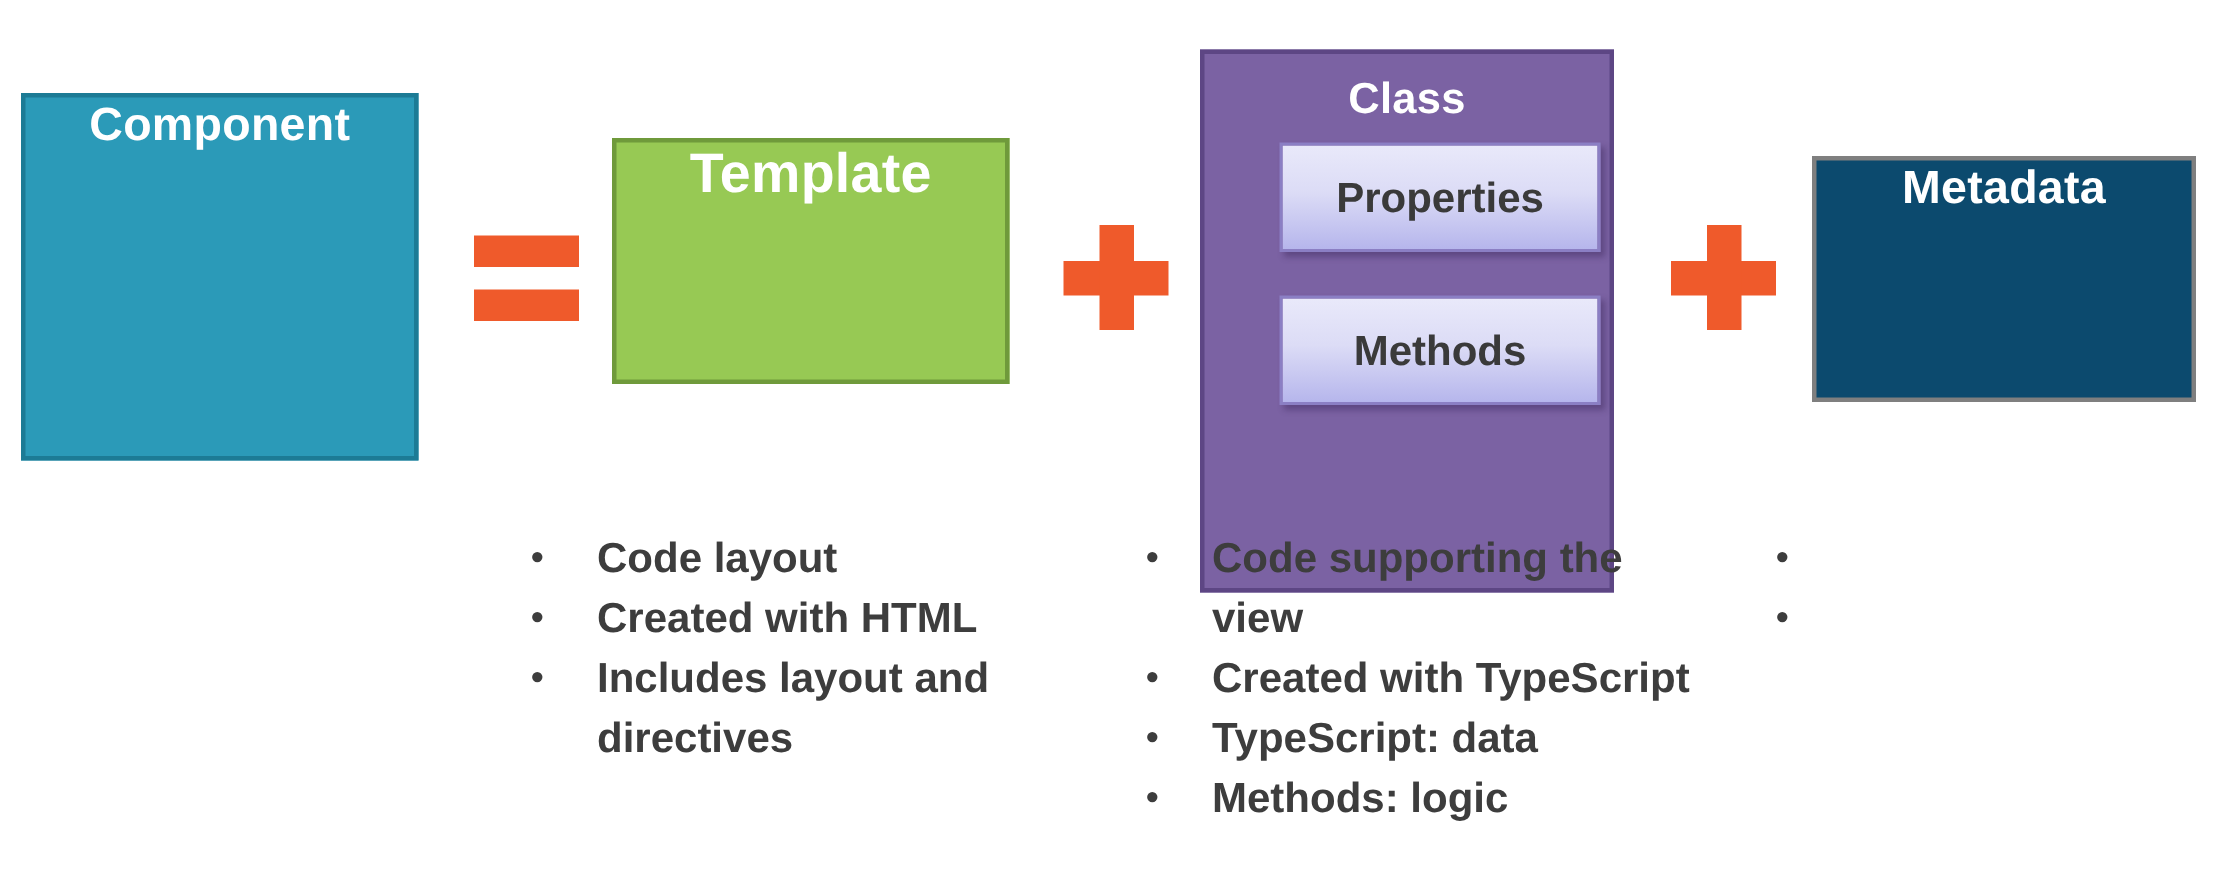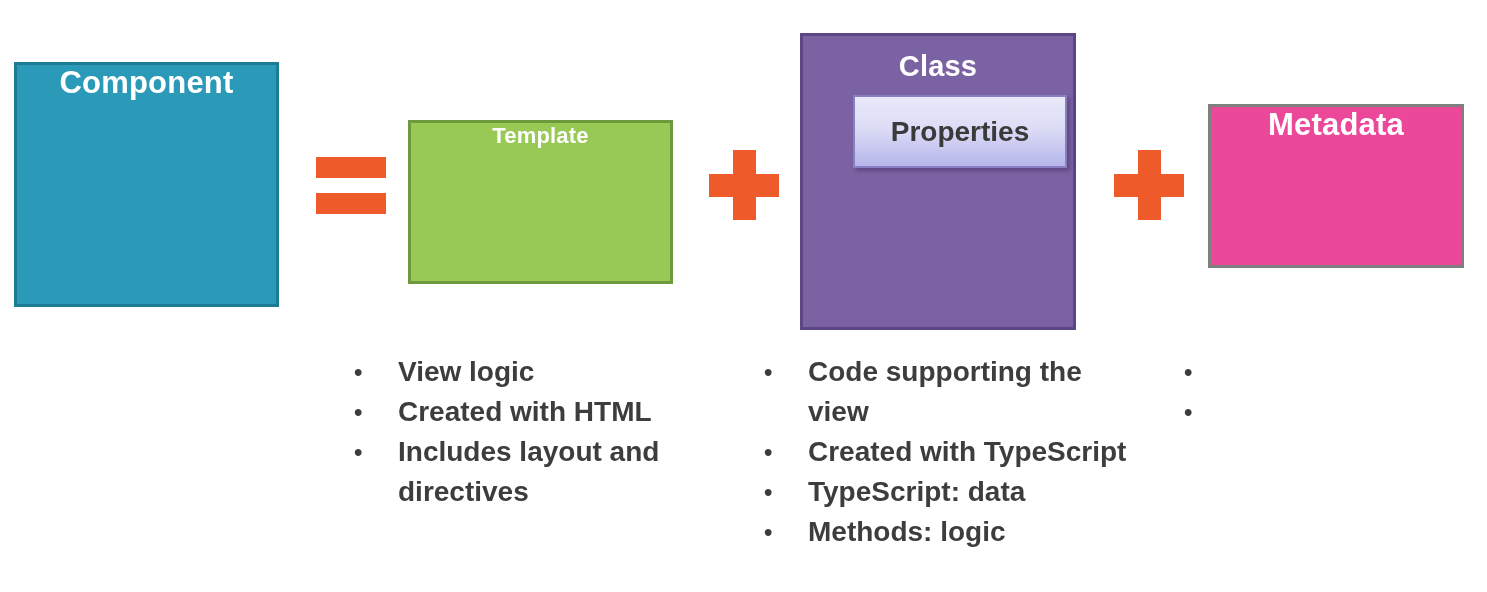--- a/index.html
+++ b/index.html
@@ -27,36 +27,36 @@
   }
 
   .box-component {
     left: 14px; top: 62px; width: 265px; height: 245px;
     background: #2b9ab8;
     border: 3px solid #1c7b95;
     font-size: 31px;
   }
 
   .box-template {
-    left: 408px; top: 120px; width: 265px; height: 164px;
+    left: 408px; top: 92px; width: 265px; height: 164px;
     background: #97c954;
     border: 3px solid #6f9a3b;
-    font-size: 22px;
+    font-size: 37px;
   }
 
   .box-metadata {
     left: 1208px; top: 104px; width: 256px; height: 164px;
-    background: #ec4899;
+    background: #0c4a6e;
     border: 3px solid #7f7f7f;
     font-size: 31px;
   }
 
   .box-class {
     position: absolute;
-    left: 800px; top: 33px; width: 276px; height: 297px;
+    left: 800px; top: 33px; width: 276px; height: 362px;
     background: #7b62a3;
     border: 3px solid #5d4684;
     display: flex;
     flex-direction: column;
     align-items: center;
   }
 
   .class-title {
     color: #ffffff;
     font-weight: bold;
@@ -165,35 +165,38 @@
   <div class="plus-sign plus-1">
     <div class="h"></div>
     <div class="v"></div>
   </div>
 
   <div class="box-class">
     <div class="class-title">Class</div>
     <div class="inner-box properties">
       <span>Properties</span>
     </div>
+    <div class="inner-box methods">
+      <span>Methods</span>
+    </div>
   </div>
 
   <div class="plus-sign plus-2">
     <div class="h"></div>
     <div class="v"></div>
   </div>
 
   <div class="box box-metadata">
     <span>Metadata</span>
   </div>
 
   <div class="bullets bullets-template">
       <div class="bullet-item">
         <span class="bullet-marker">•</span>
-        <span class="bullet-text">View logic</span>
+        <span class="bullet-text">Code layout</span>
       </div>
       <div class="bullet-item">
         <span class="bullet-marker">•</span>
         <span class="bullet-text">Created with HTML</span>
       </div>
       <div class="bullet-item">
         <span class="bullet-marker">•</span>
         <span class="bullet-text">Includes layout and directives</span>
       </div>
     </div>

